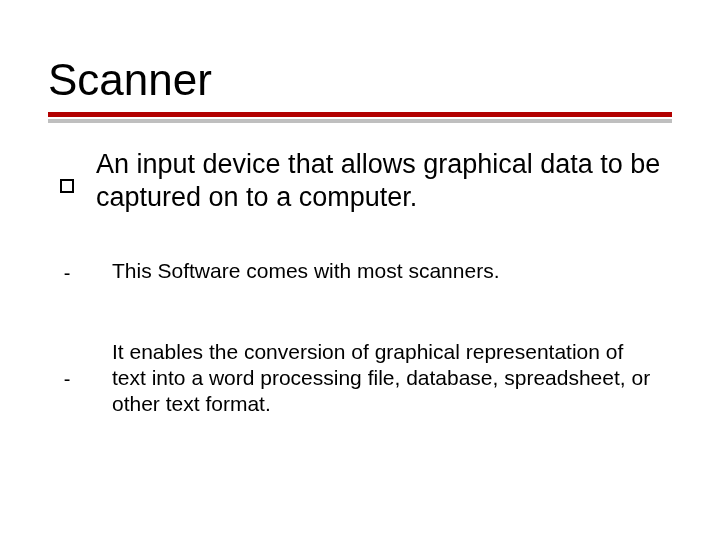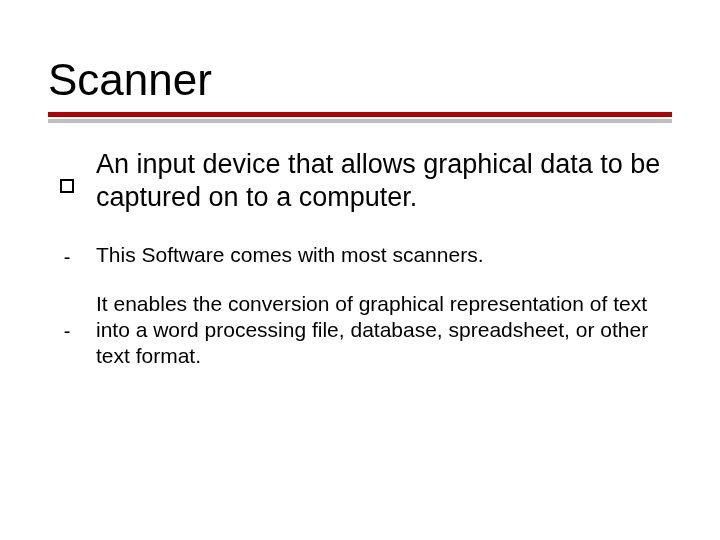--- a/index.html
+++ b/index.html
@@ -70,21 +70,21 @@
     line-height: 1;
   }
   .p-main {
     font-size: 27px;
     line-height: 1.22;
     margin: 0;
   }
   .p-sub {
     font-size: 21px;
     line-height: 1.25;
-    margin: 0;
+    margin: 16px;
   }
   .u { text-decoration: underline; }
 </style>
 </head>
 <body>
 
 <div class="slide">
 
   <h1 class="title">Scanner</h1>
 

